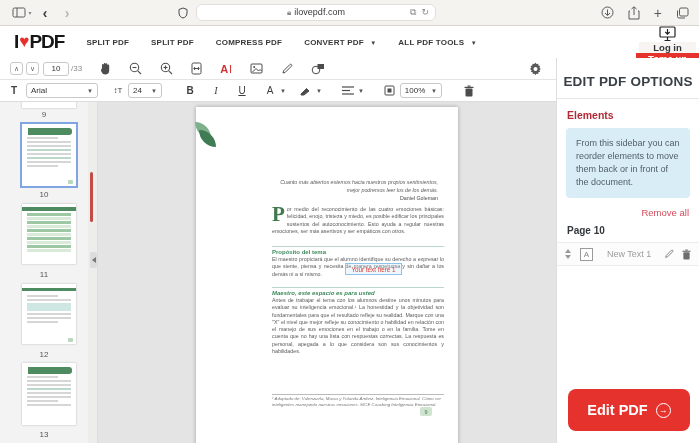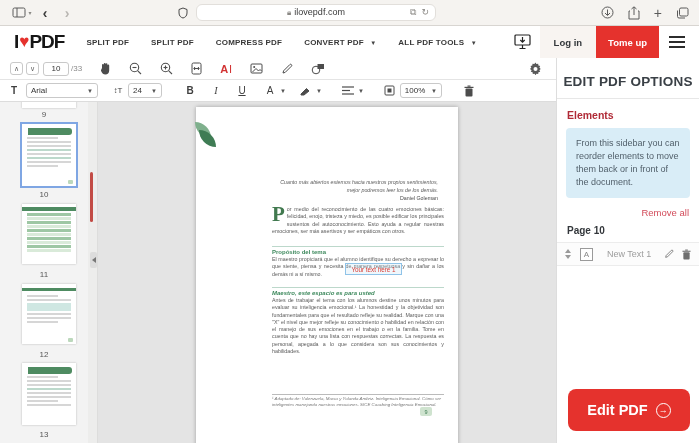--- a/index.html
+++ b/index.html
@@ -21,21 +21,21 @@
   #urlbar .lock { font-size:8px; color:#8a8884; margin-right:3px; }
   #url-extras { position:absolute; right:6px; top:2px; display:flex; gap:5px; color:#8a8884; font-size:9px; }
   #chrome-right { margin-left:auto; margin-right:10px; display:flex; gap:14px; align-items:center; }
 
   
   #nav { position:absolute; left:0; top:26px; width:699px; height:32px; background:#fff; display:flex; align-items:center; }
   #logo { margin-left:14px; font-weight:bold; font-size:19px; color:#161616; letter-spacing:-1px; display:flex; align-items:center; }
   #logo .heart { color:#e5322d; font-size:17px; margin:0 1px; }
   .nav-item { font-size:8px; font-weight:bold; color:#383838; margin-left:22px; letter-spacing:.2px; cursor:pointer; }
   .nav-item .car { font-size:6px; color:#444; }
-  #nav-right { margin-left:auto; display:flex; align-items:center; height:32px; }
+  #nav-right { margin-left:auto; display:flex; align-items:center; height:32px;flex-direction:column; }
   #monitor-btn { width:34px; height:32px; display:flex; align-items:center; justify-content:center; color:#222; }
   #login-btn { height:32px; padding:0 14px; display:flex; align-items:center; background:#f8f4f1;
     font-size:9.5px; font-weight:bold; color:#33373b; cursor:pointer; }
   #signup-btn { height:32px; padding:0 12px; display:flex; align-items:center; background:#e5322d;
     color:#fff; font-size:9.5px; font-weight:bold; cursor:pointer; }
   #hamburger { width:36px; display:flex; flex-direction:column; gap:3px; align-items:center; margin-right:4px; cursor:pointer; }
   #hamburger i { width:16px; height:2px; background:#2c2c2c; }
 
   
   #toolbar1 { position:absolute; left:0; top:58px; width:556px; height:22px; background:#fff;

